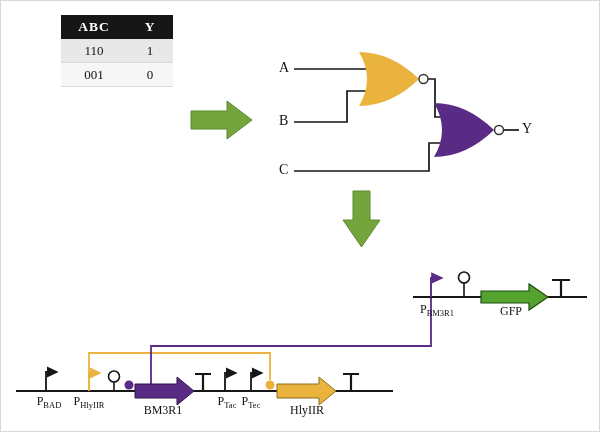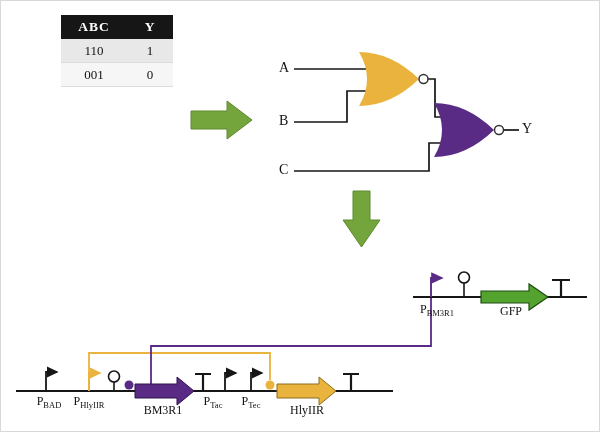--- a/index.html
+++ b/index.html
@@ -135,21 +135,21 @@
   <div class="lbl io" style="left:278px;top:162px;">C</div>
   <div class="lbl io" style="left:521px;top:121px;">Y</div>
 
   <div class="lbl plabel" style="left:28px;top:394px;width:40px;">
     <span>P</span><sub>BAD</sub>
   </div>
   <div class="lbl plabel" style="left:62px;top:394px;width:52px;">
     <span>P</span><sub>HlyIIR</sub>
   </div>
   <div class="lbl gene" style="left:130px;top:403px;width:64px;">BM3R1</div>
-  <div class="lbl plabel" style="left:194px;top:394px;width:36px;">
+  <div class="lbl plabel" style="left:208px;top:394px;width:36px;">
     <span>P</span><sub>Tac</sub>
   </div>
   <div class="lbl plabel" style="left:232px;top:394px;width:36px;">
     <span>P</span><sub>Tec</sub>
   </div>
   <div class="lbl gene" style="left:274px;top:403px;width:64px;">HlyIIR</div>
   <div class="lbl plabel" style="left:408px;top:302px;width:56px;">
     <span>P</span><sub>BM3R1</sub>
   </div>
   <div class="lbl gene" style="left:490px;top:304px;width:40px;">GFP</div>

